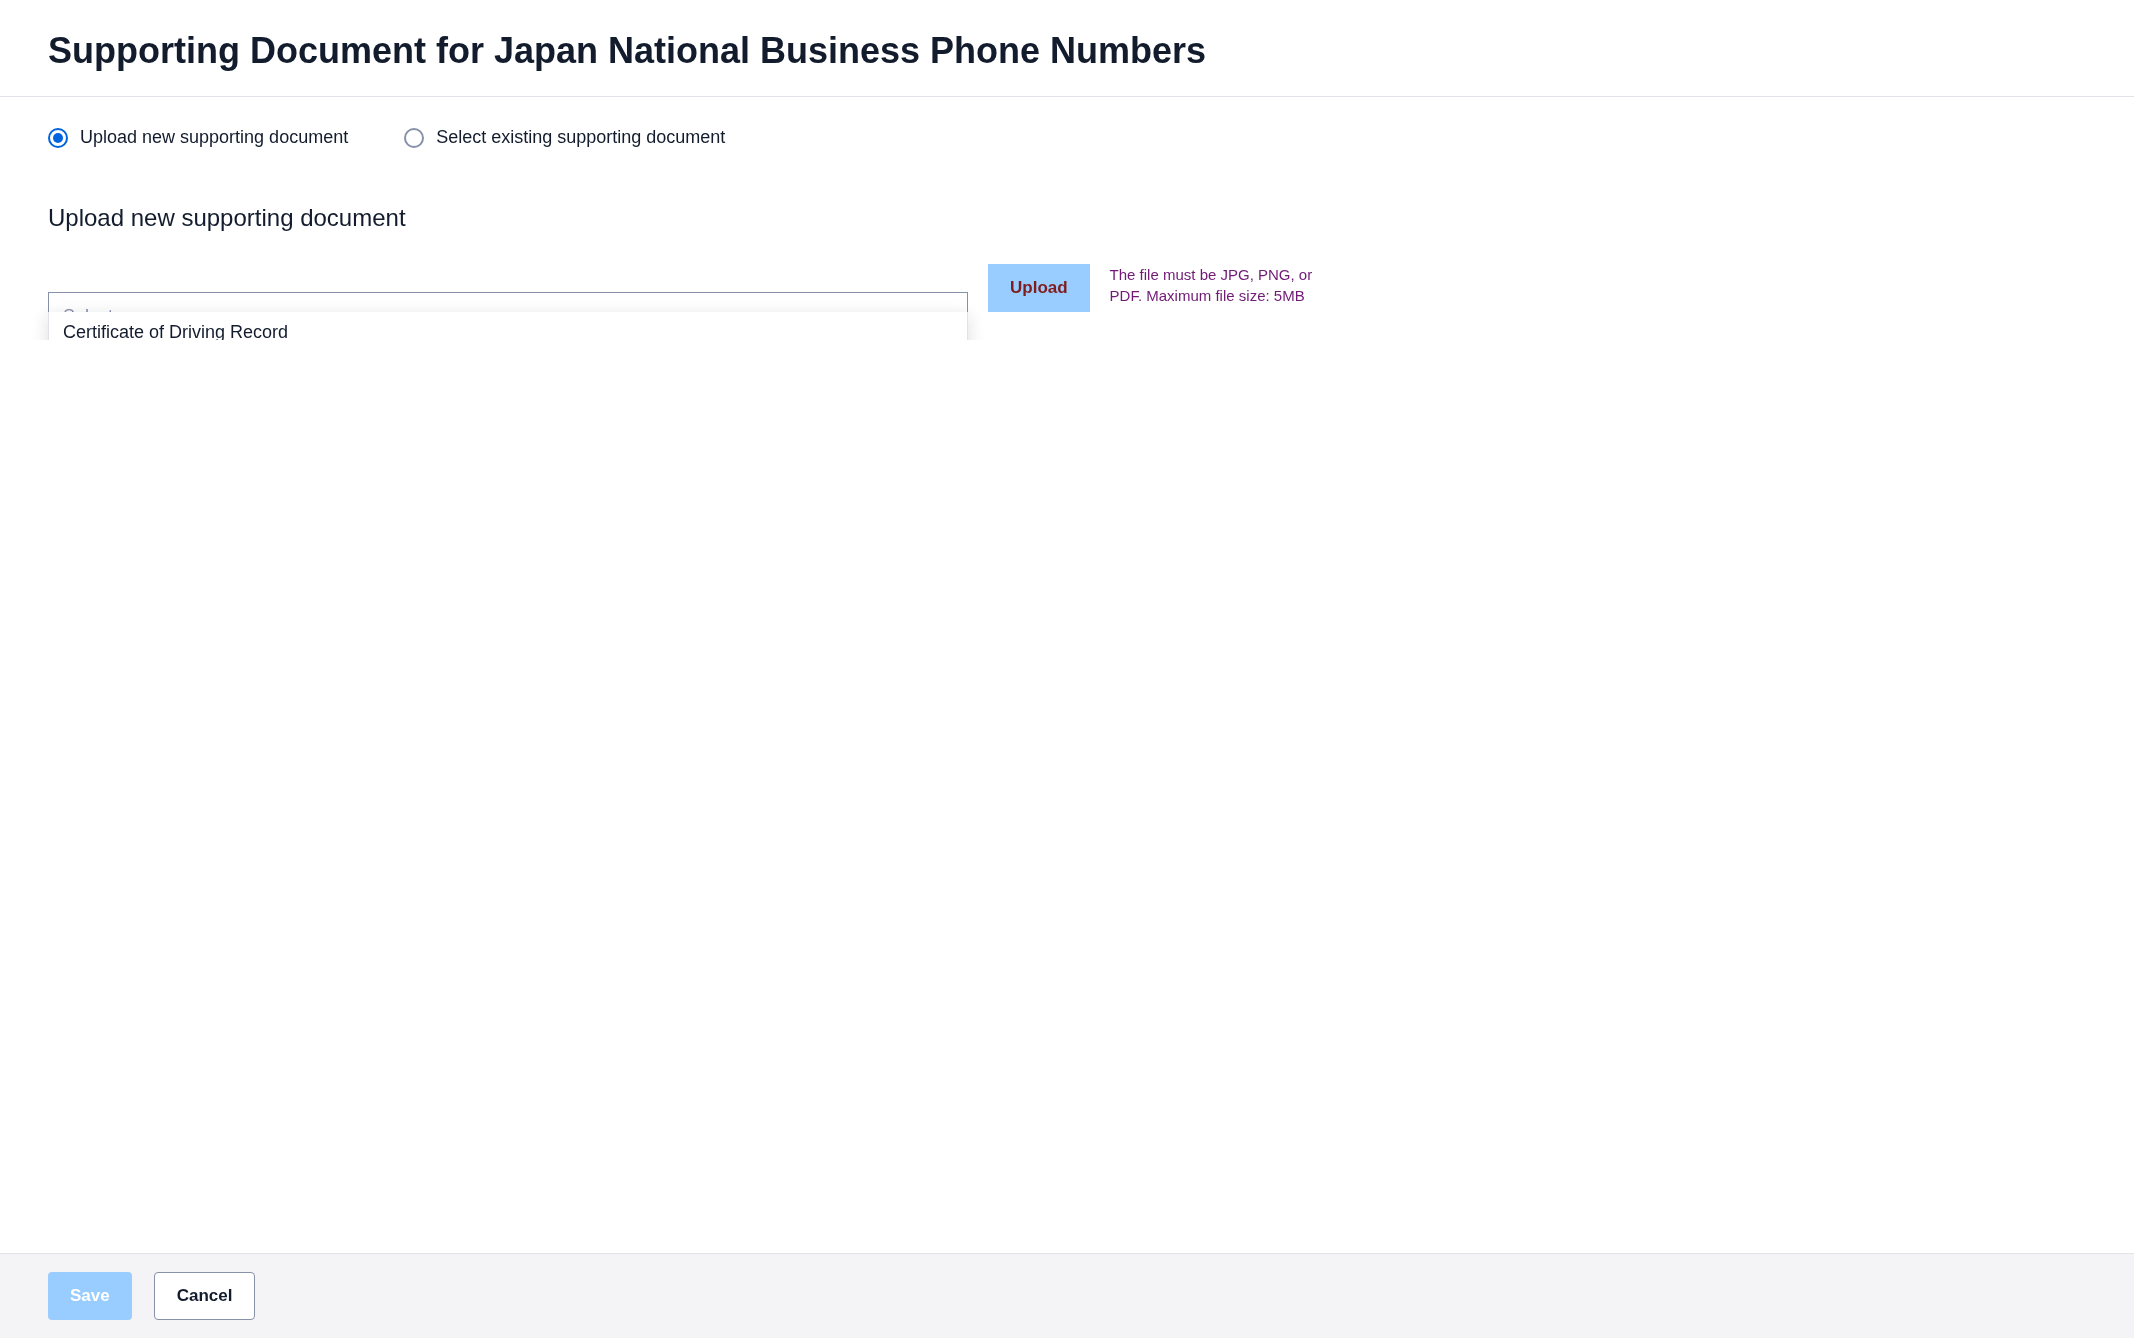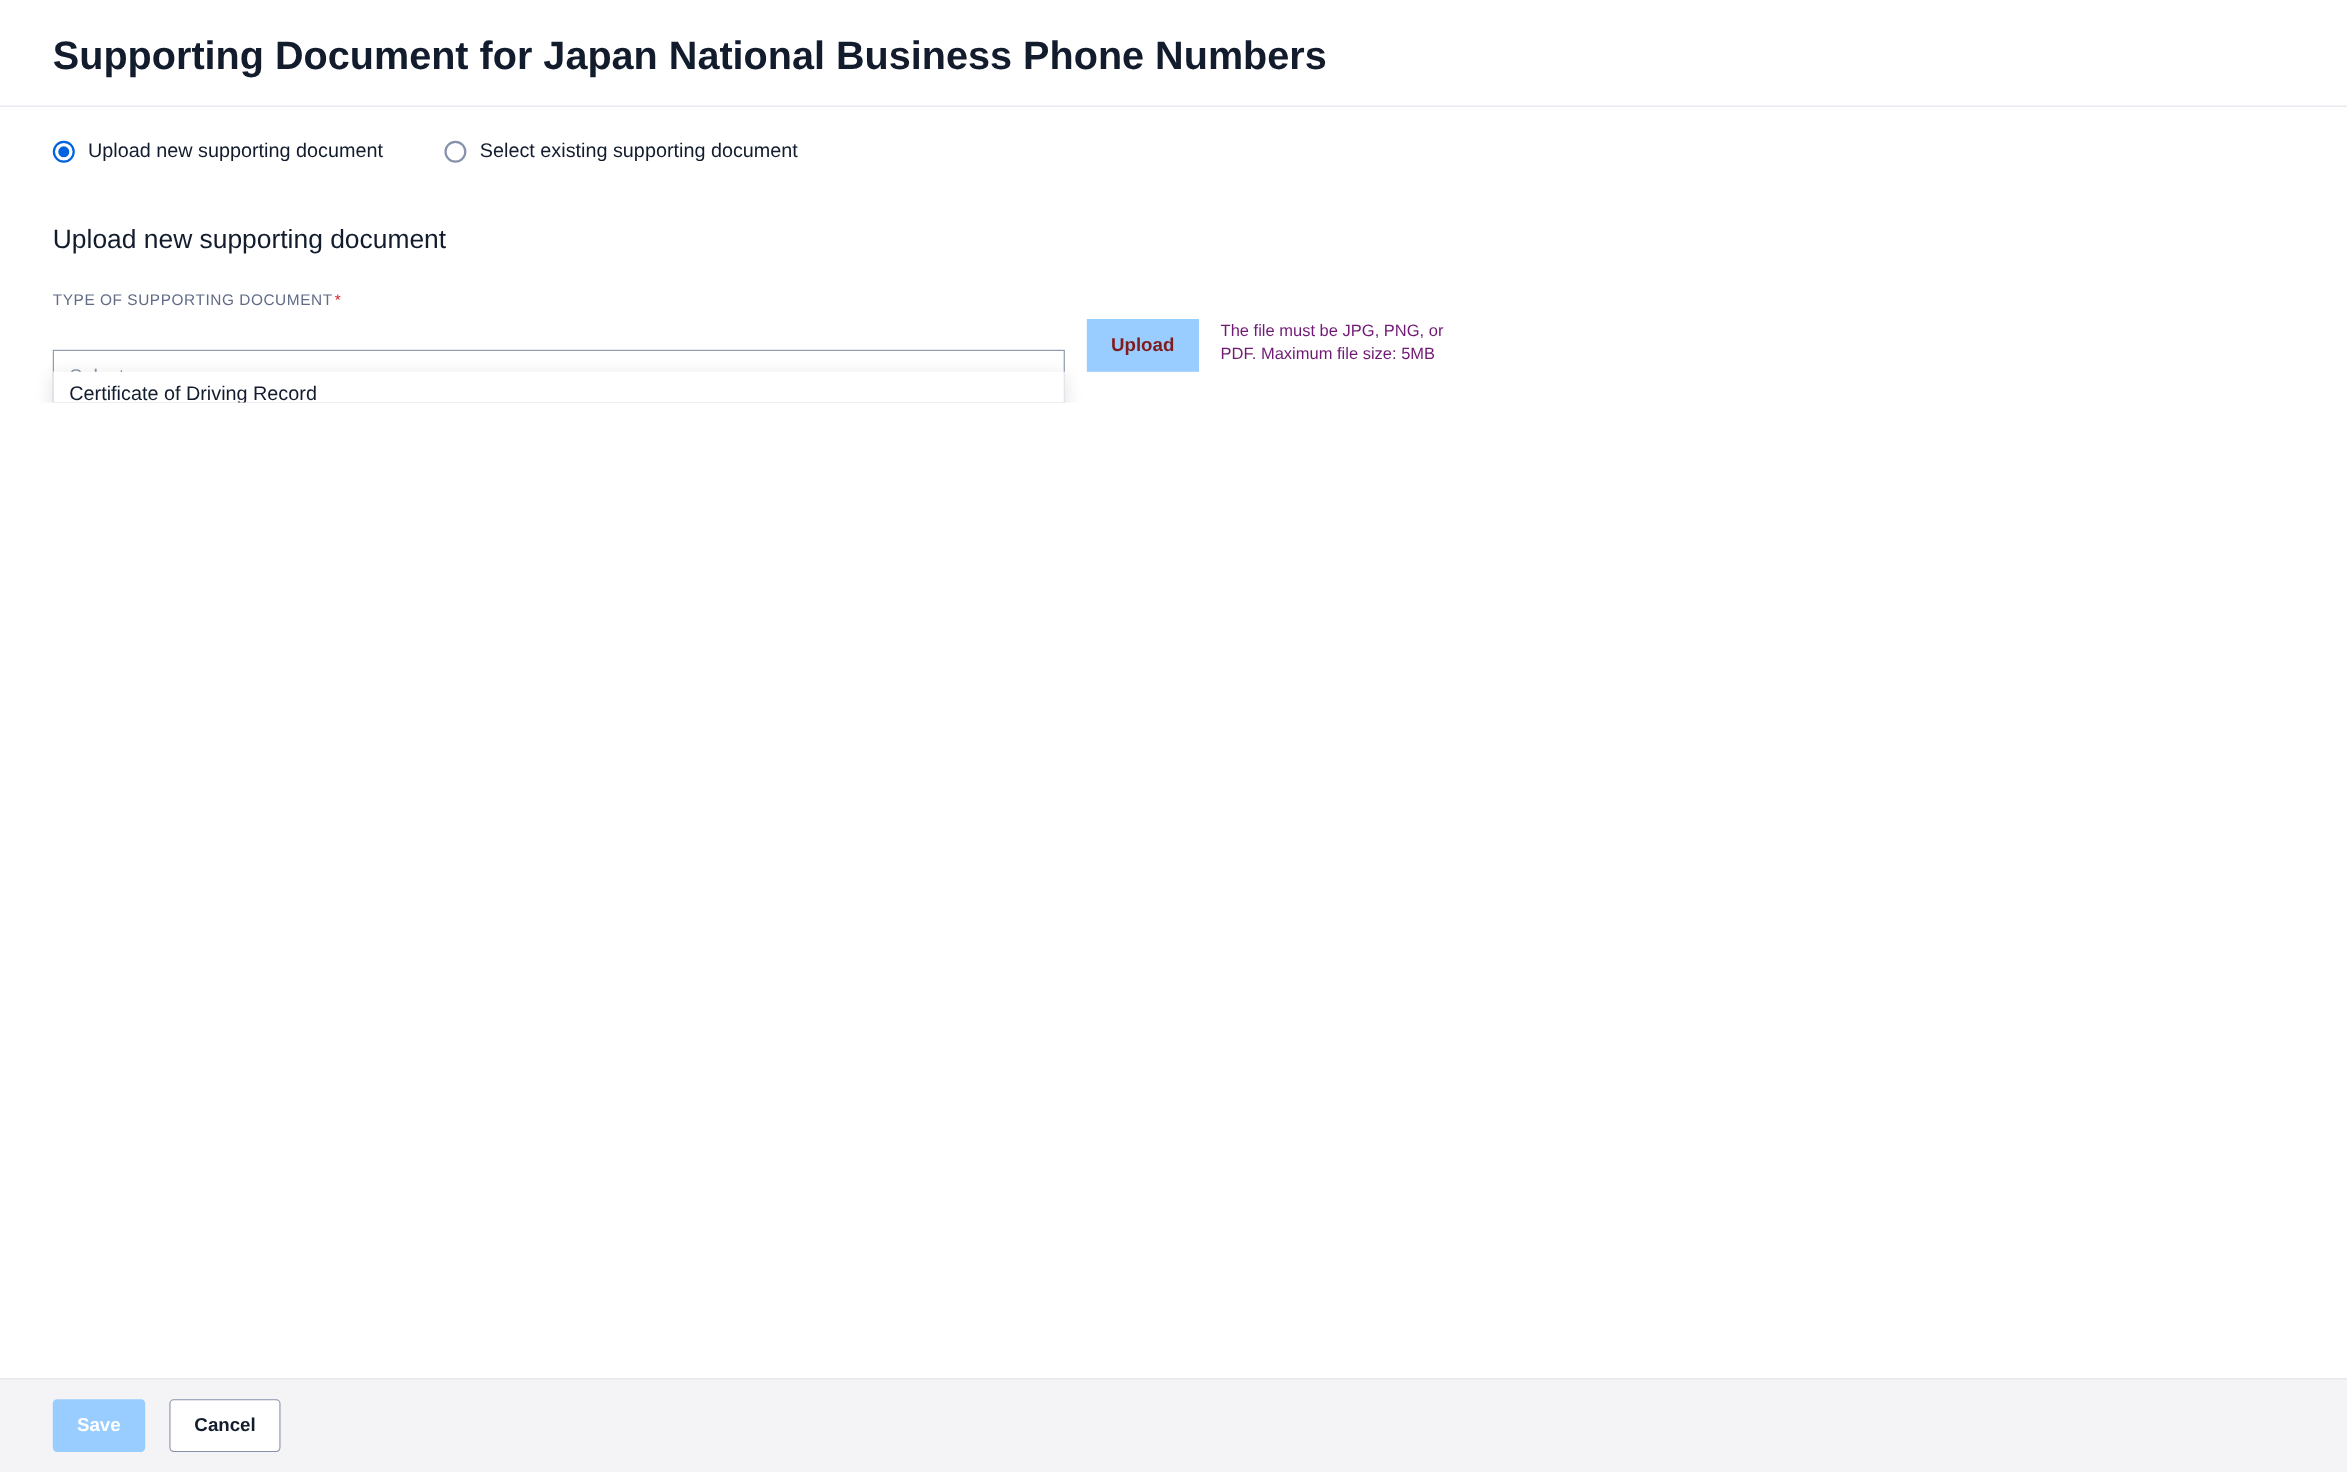--- a/index.html
+++ b/index.html
@@ -200,23 +200,20 @@
       <span class="radio-label">Upload new supporting document</span>
     </label>
     <label class="radio-option">
       <span class="radio-circle"></span>
       <span class="radio-label">Select existing supporting document</span>
     </label>
   </div>
 
   <h2 class="section-heading">Upload new supporting document</h2>
 
-  <div class="field-label">
-    <span>TYPE OF SUPPORTING DOCUMENT</span><span class="required">*</span>
-  </div>
 
   <div class="upload-row">
     <div class="select-container">
       <div class="select-box">
         <span class="select-placeholder">Select...</span>
         <svg class="chevron" viewBox="0 0 16 16" fill="none" stroke="#606B85" stroke-width="1.5">
           <polyline points="3,6 8,11 13,6"></polyline>
         </svg>
       </div>
       <div class="dropdown" id="dropdown-list">

